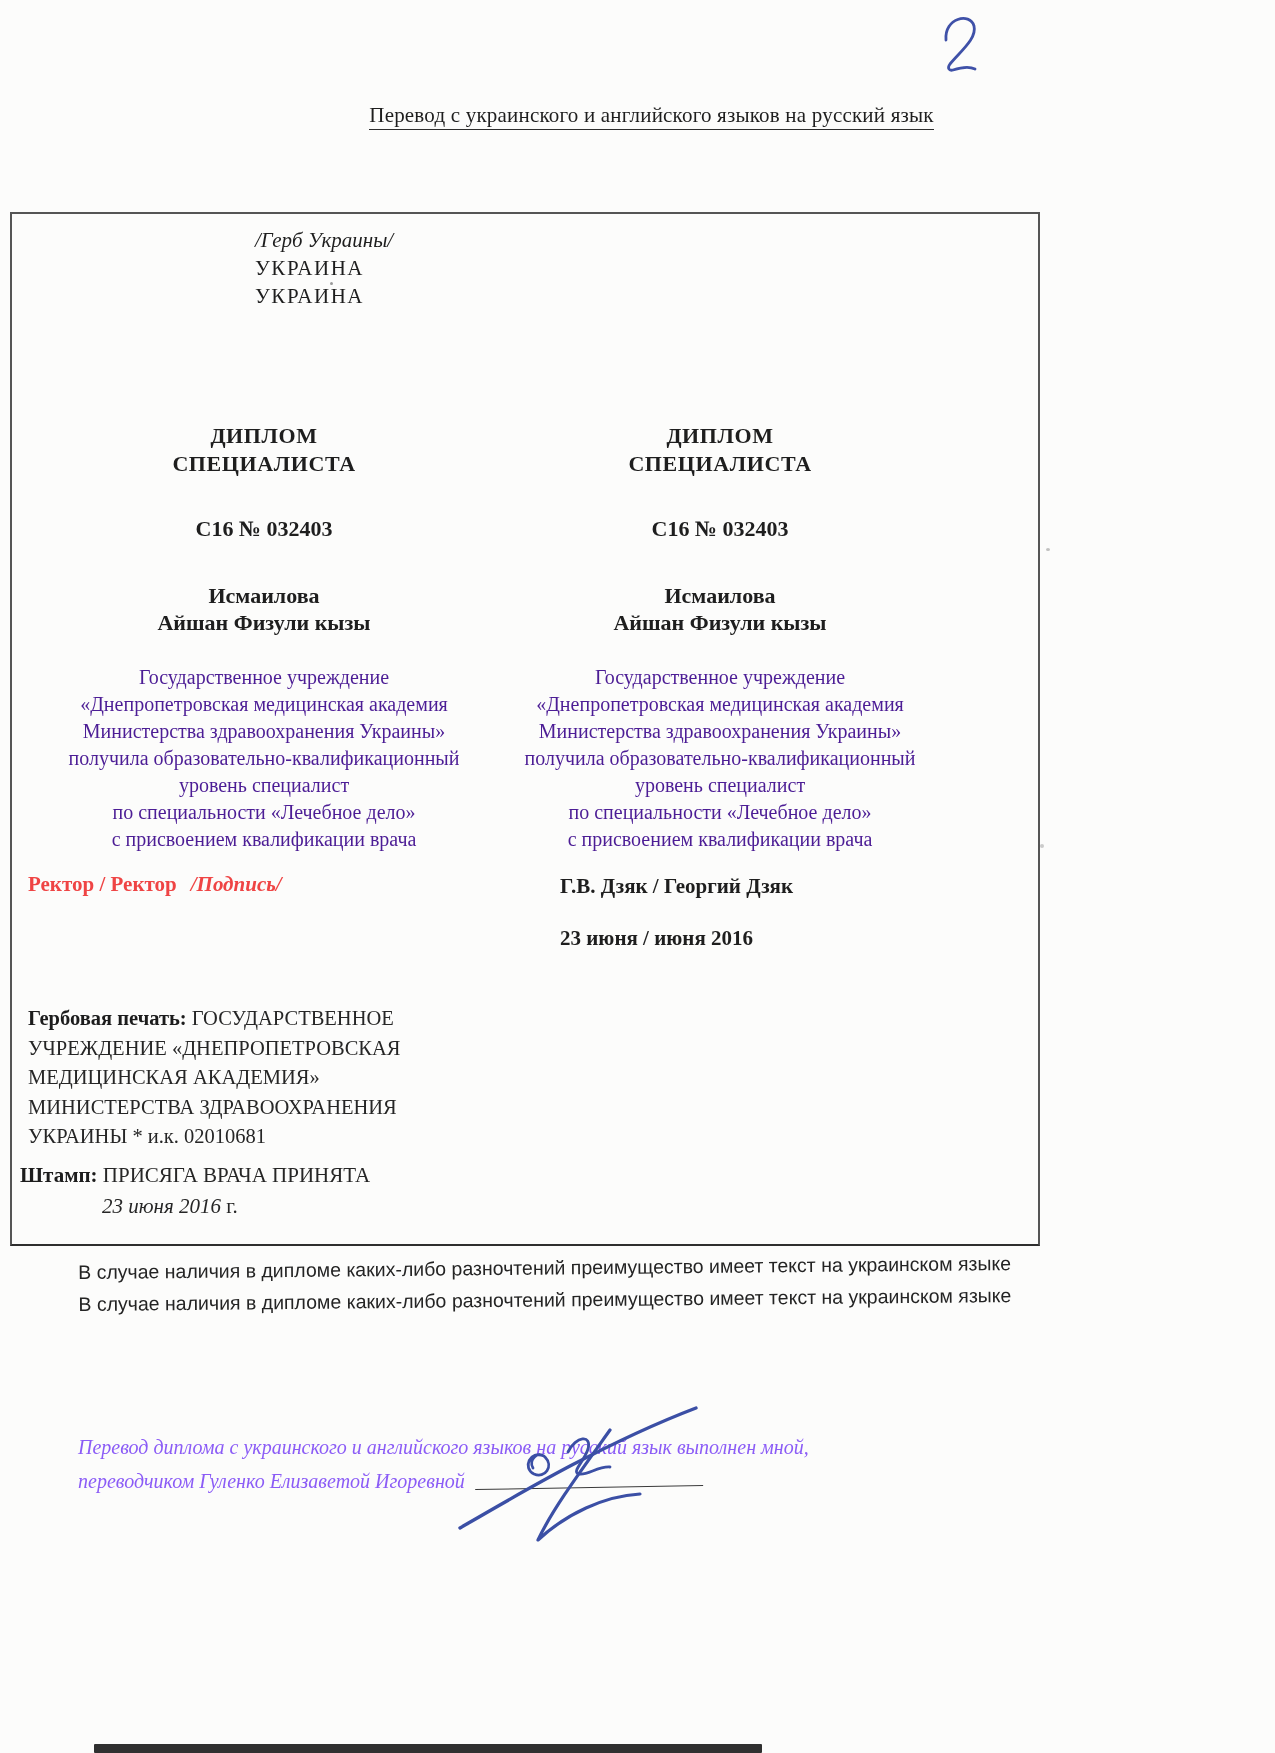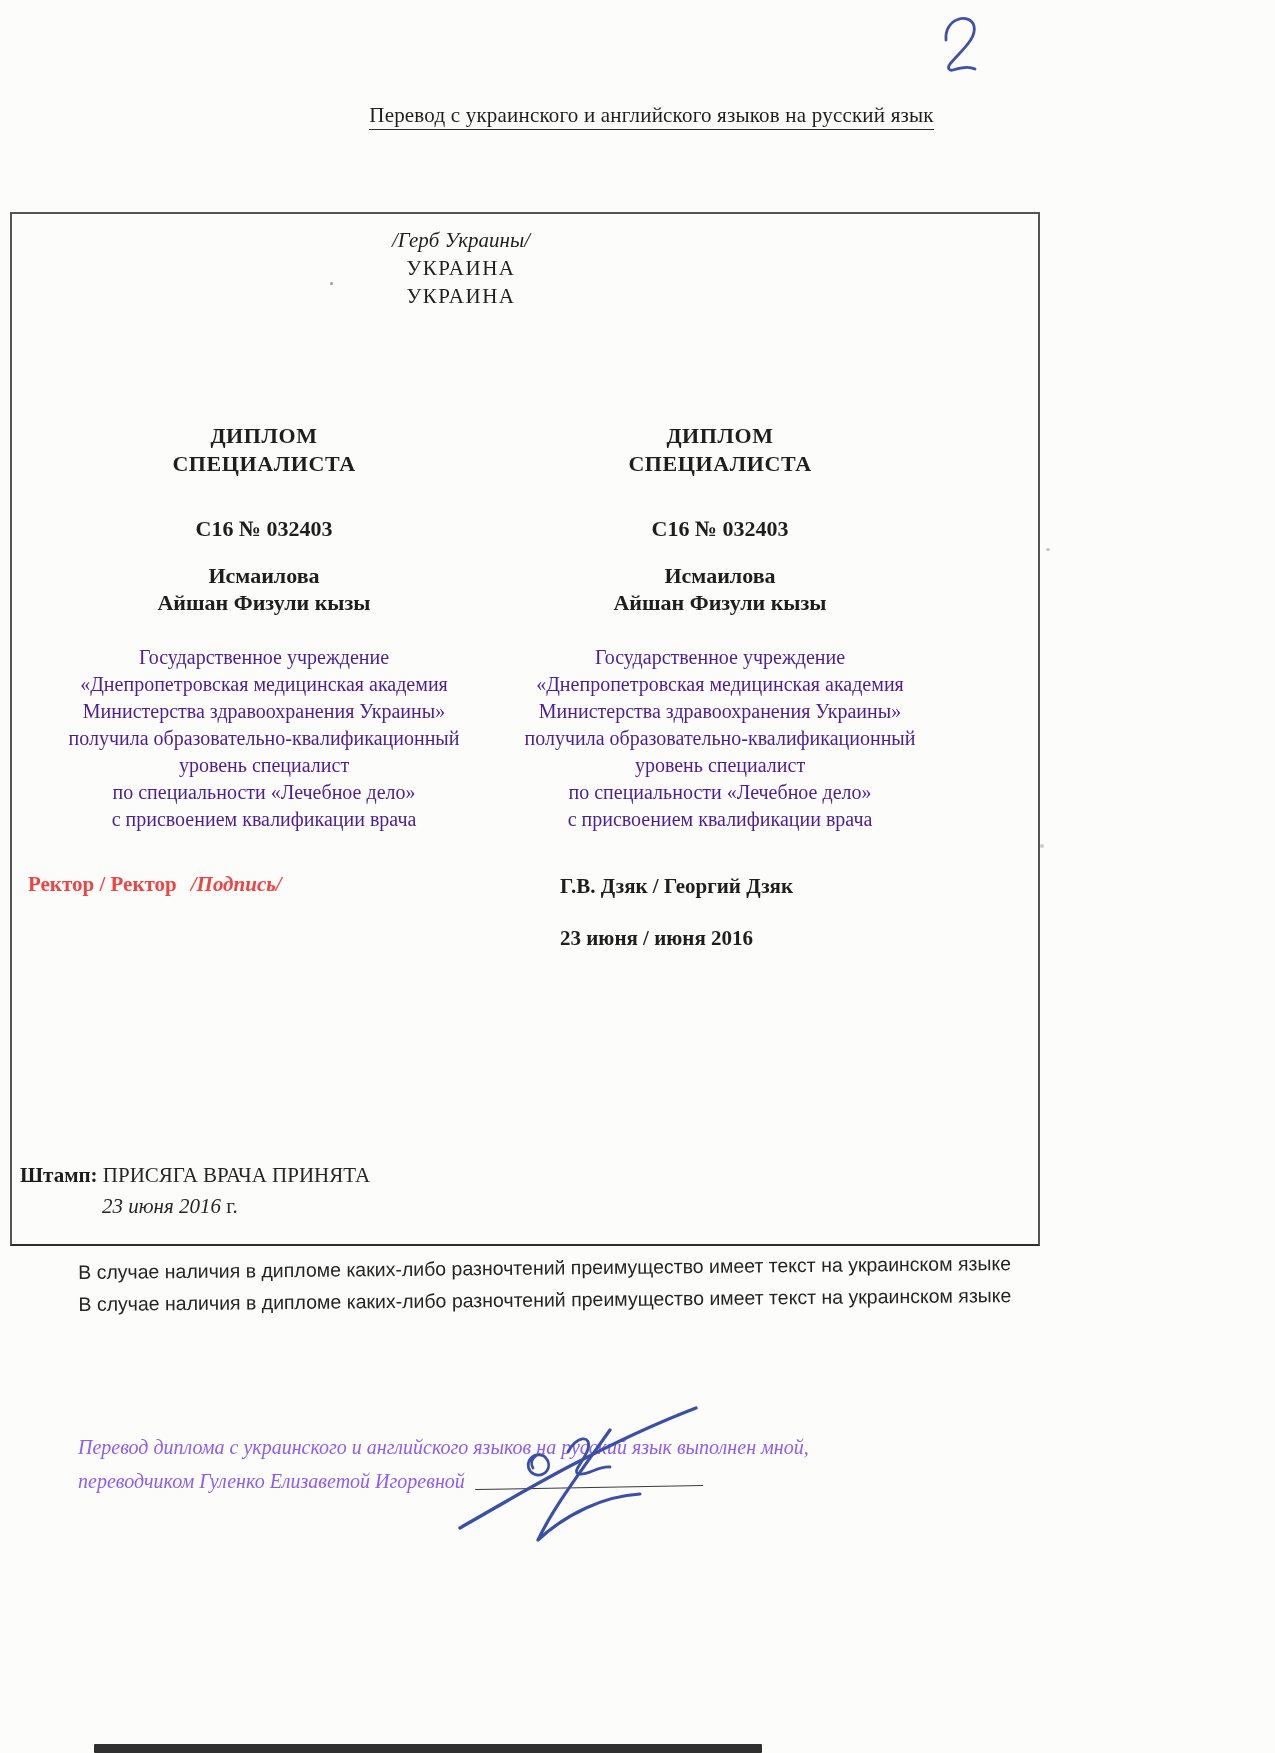--- a/index.html
+++ b/index.html
@@ -26,32 +26,32 @@
   .doc-box {
     position:absolute; left:10px; top:212px;
     width:1026px; height:1030px;
     border:2px solid #555;
     border-bottom-color:#2e2e2e;
     background:transparent;
   }
 
   .emblem {
     position:absolute; top:12px; left:243px; width:412px;
-    text-align:center; font-size:21px; line-height:28px;
+    font-size:21px; line-height:28px;
   }
   .emblem .note { font-style:italic; }
   .emblem .country { letter-spacing:1.5px; }
 
   .col { position:absolute; top:208px; width:420px; text-align:center; }
   .col-left  { left:42px; }
   .col-right { left:498px; }
 
   .doc-type { font-weight:bold; font-size:22px; line-height:28px; letter-spacing:0.6px; }
   .serial   { margin-top:38px; font-weight:bold; font-size:22px; }
-  .holder   { margin-top:20px; font-weight:bold; font-size:22px; line-height:27px; }
+  .holder   { margin-top:40px; font-weight:bold; font-size:22px; line-height:27px; }
   .body-par { margin-top:28px; font-size:20px; line-height:27px; color:#4c1d95; }
 
   .rector-line { position:absolute; left:16px; top:658px; font-size:21px; font-weight:bold; color:#ef4444; }
   .rector-line .sig-note { font-style:italic; margin-left:14px; }
 
   .rector-name { position:absolute; left:548px; top:660px; font-size:21px; font-weight:bold; }
   .issue-date  { position:absolute; left:548px; top:712px; font-size:21px; font-weight:bold; }
 
   .seal { position:absolute; left:16px; top:790px; width:490px; font-size:20.5px; line-height:29.5px; color:#262626; }
   .seal .label { font-weight:bold; color:#1c1c1c; }
@@ -151,20 +151,30 @@
     </div>
   </div>
 
   <div class="rector-line">
     <span>Ректор / Ректор</span><span class="sig-note">/Подпись/</span>
   </div>
 
   <div class="rector-name">Г.В. Дзяк / Георгий Дзяк</div>
   <div class="issue-date">23 июня / июня 2016</div>
 
+  <div class="seal">
+    <div>
+      <span class="label">Гербовая печать:</span>
+      <span>ГОСУДАРСТВЕННОЕ</span>
+    </div>
+    <div>УЧРЕЖДЕНИЕ «ДНЕПРОПЕТРОВСКАЯ</div>
+    <div>МЕДИЦИНСКАЯ АКАДЕМИЯ»</div>
+    <div>МИНИСТЕРСТВА ЗДРАВООХРАНЕНИЯ</div>
+    <div>УКРАИНЫ * и.к. 02010681</div>
+  </div>
 
   <div class="stamp">
     <div>
       <span class="label">Штамп:</span>
       <span>ПРИСЯГА ВРАЧА ПРИНЯТА</span>
     </div>
     <div class="stamp-date">
       <span class="date">23 июня 2016</span>
       <span>г.</span>
     </div>

